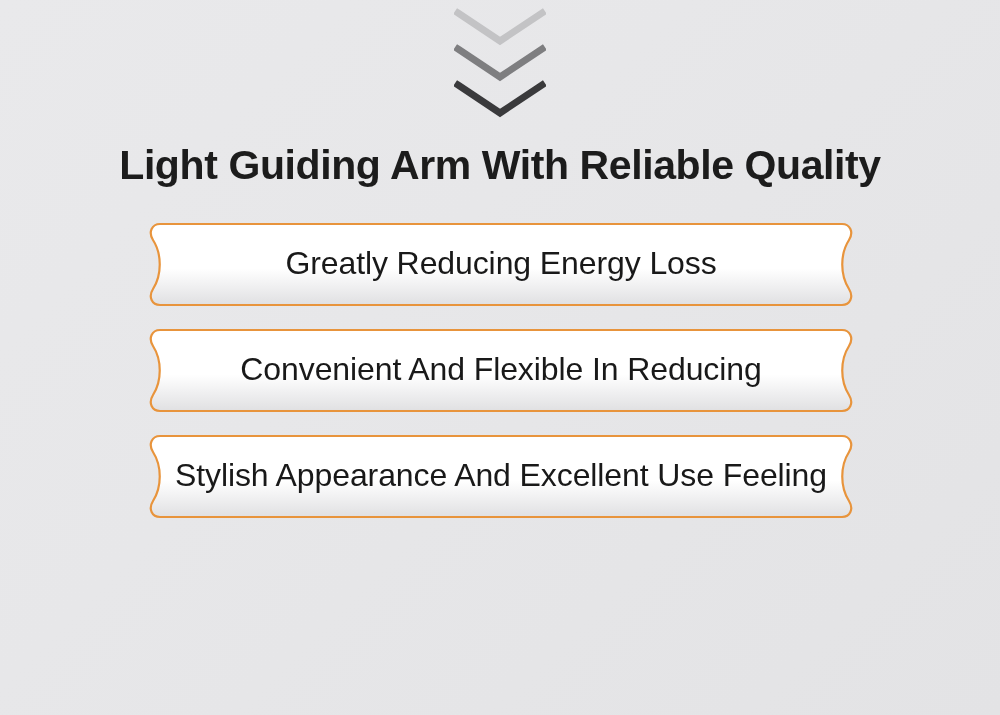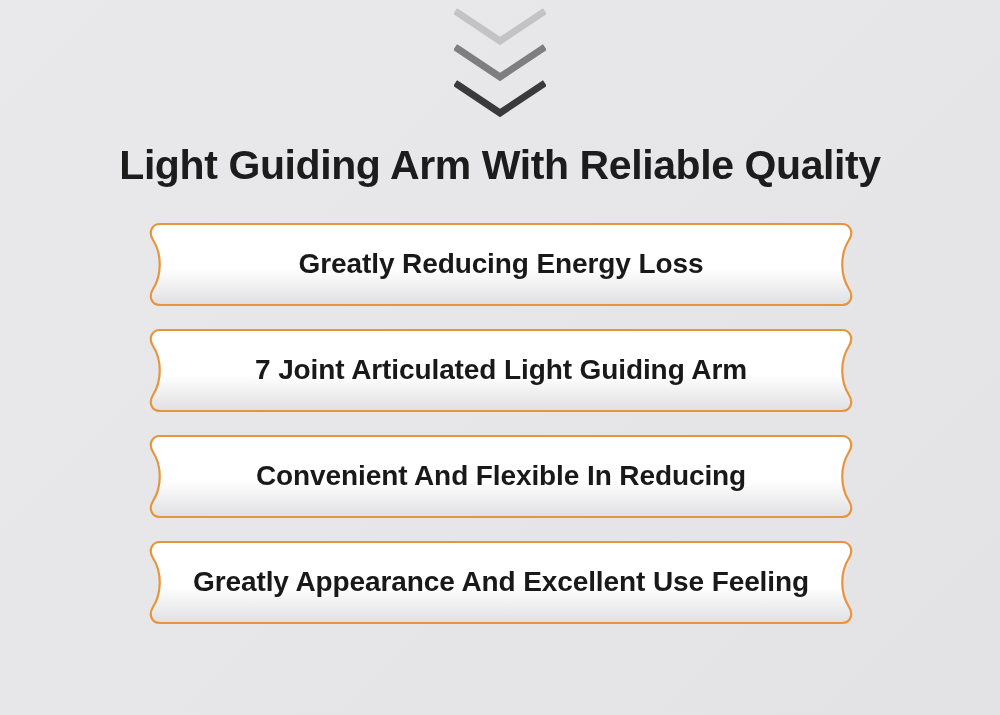--- a/index.html
+++ b/index.html
@@ -76,22 +76,22 @@
     width: 710px;
     height: 85px;
     display: block;
   }
   .card-label {
     position: absolute;
     inset: 0;
     display: flex;
     align-items: center;
     justify-content: center;
-    font-size: 28px;
-    font-weight: bold;
+    font-size: 32px;
+    font-weight: normal;
     color: #191919;
     letter-spacing: -0.1px;
     white-space: nowrap;
     z-index: 2;
     padding-bottom: 2px;
     box-sizing: border-box;
   }
 </style>
 </head>
 <body>
@@ -128,34 +128,20 @@
             <stop offset="55%" stop-color="#ffffff"></stop>
             <stop offset="100%" stop-color="#e0e0e2"></stop>
           </linearGradient>
         </defs>
         <path d="M14,2 H696 C704,2 708,10 703,18 C694,32 694,53 703,67 C708,75 704,83 696,83
                  H14 C6,83 2,75 7,67 C16,53 16,32 7,18 C2,10 6,2 14,2 Z" fill="url(#g1)" stroke="#e8943c" stroke-width="2.2"></path>
       </svg>
       <div class="card-label">Greatly Reducing Energy Loss</div>
     </div>
 
-    <div class="card">
-      <svg class="card-shape" viewBox="0 0 710 85" preserveAspectRatio="none" xmlns="http://www.w3.org/2000/svg">
-        <defs>
-          <linearGradient id="g2" x1="0" y1="0" x2="0" y2="1">
-            <stop offset="0%" stop-color="#ffffff"></stop>
-            <stop offset="55%" stop-color="#ffffff"></stop>
-            <stop offset="100%" stop-color="#e0e0e2"></stop>
-          </linearGradient>
-        </defs>
-        <path d="M14,2 H696 C704,2 708,10 703,18 C694,32 694,53 703,67 C708,75 704,83 696,83
-                 H14 C6,83 2,75 7,67 C16,53 16,32 7,18 C2,10 6,2 14,2 Z" fill="url(#g2)" stroke="#e8943c" stroke-width="2.2"></path>
-      </svg>
-      <div class="card-label">7 Joint Articulated Light Guiding Arm</div>
-    </div>
 
     <div class="card">
       <svg class="card-shape" viewBox="0 0 710 85" preserveAspectRatio="none" xmlns="http://www.w3.org/2000/svg">
         <defs>
           <linearGradient id="g3" x1="0" y1="0" x2="0" y2="1">
             <stop offset="0%" stop-color="#ffffff"></stop>
             <stop offset="55%" stop-color="#ffffff"></stop>
             <stop offset="100%" stop-color="#e0e0e2"></stop>
           </linearGradient>
         </defs>
@@ -170,17 +156,17 @@
         <defs>
           <linearGradient id="g4" x1="0" y1="0" x2="0" y2="1">
             <stop offset="0%" stop-color="#ffffff"></stop>
             <stop offset="55%" stop-color="#ffffff"></stop>
             <stop offset="100%" stop-color="#e0e0e2"></stop>
           </linearGradient>
         </defs>
         <path d="M14,2 H696 C704,2 708,10 703,18 C694,32 694,53 703,67 C708,75 704,83 696,83
                  H14 C6,83 2,75 7,67 C16,53 16,32 7,18 C2,10 6,2 14,2 Z" fill="url(#g4)" stroke="#e8943c" stroke-width="2.2"></path>
       </svg>
-      <div class="card-label">Greatly Appearance And Excellent Use Feeling</div>
+      <div class="card-label">Stylish Appearance And Excellent Use Feeling</div>
     </div>
 
   </div>
 </div>
 
 </body></html>

